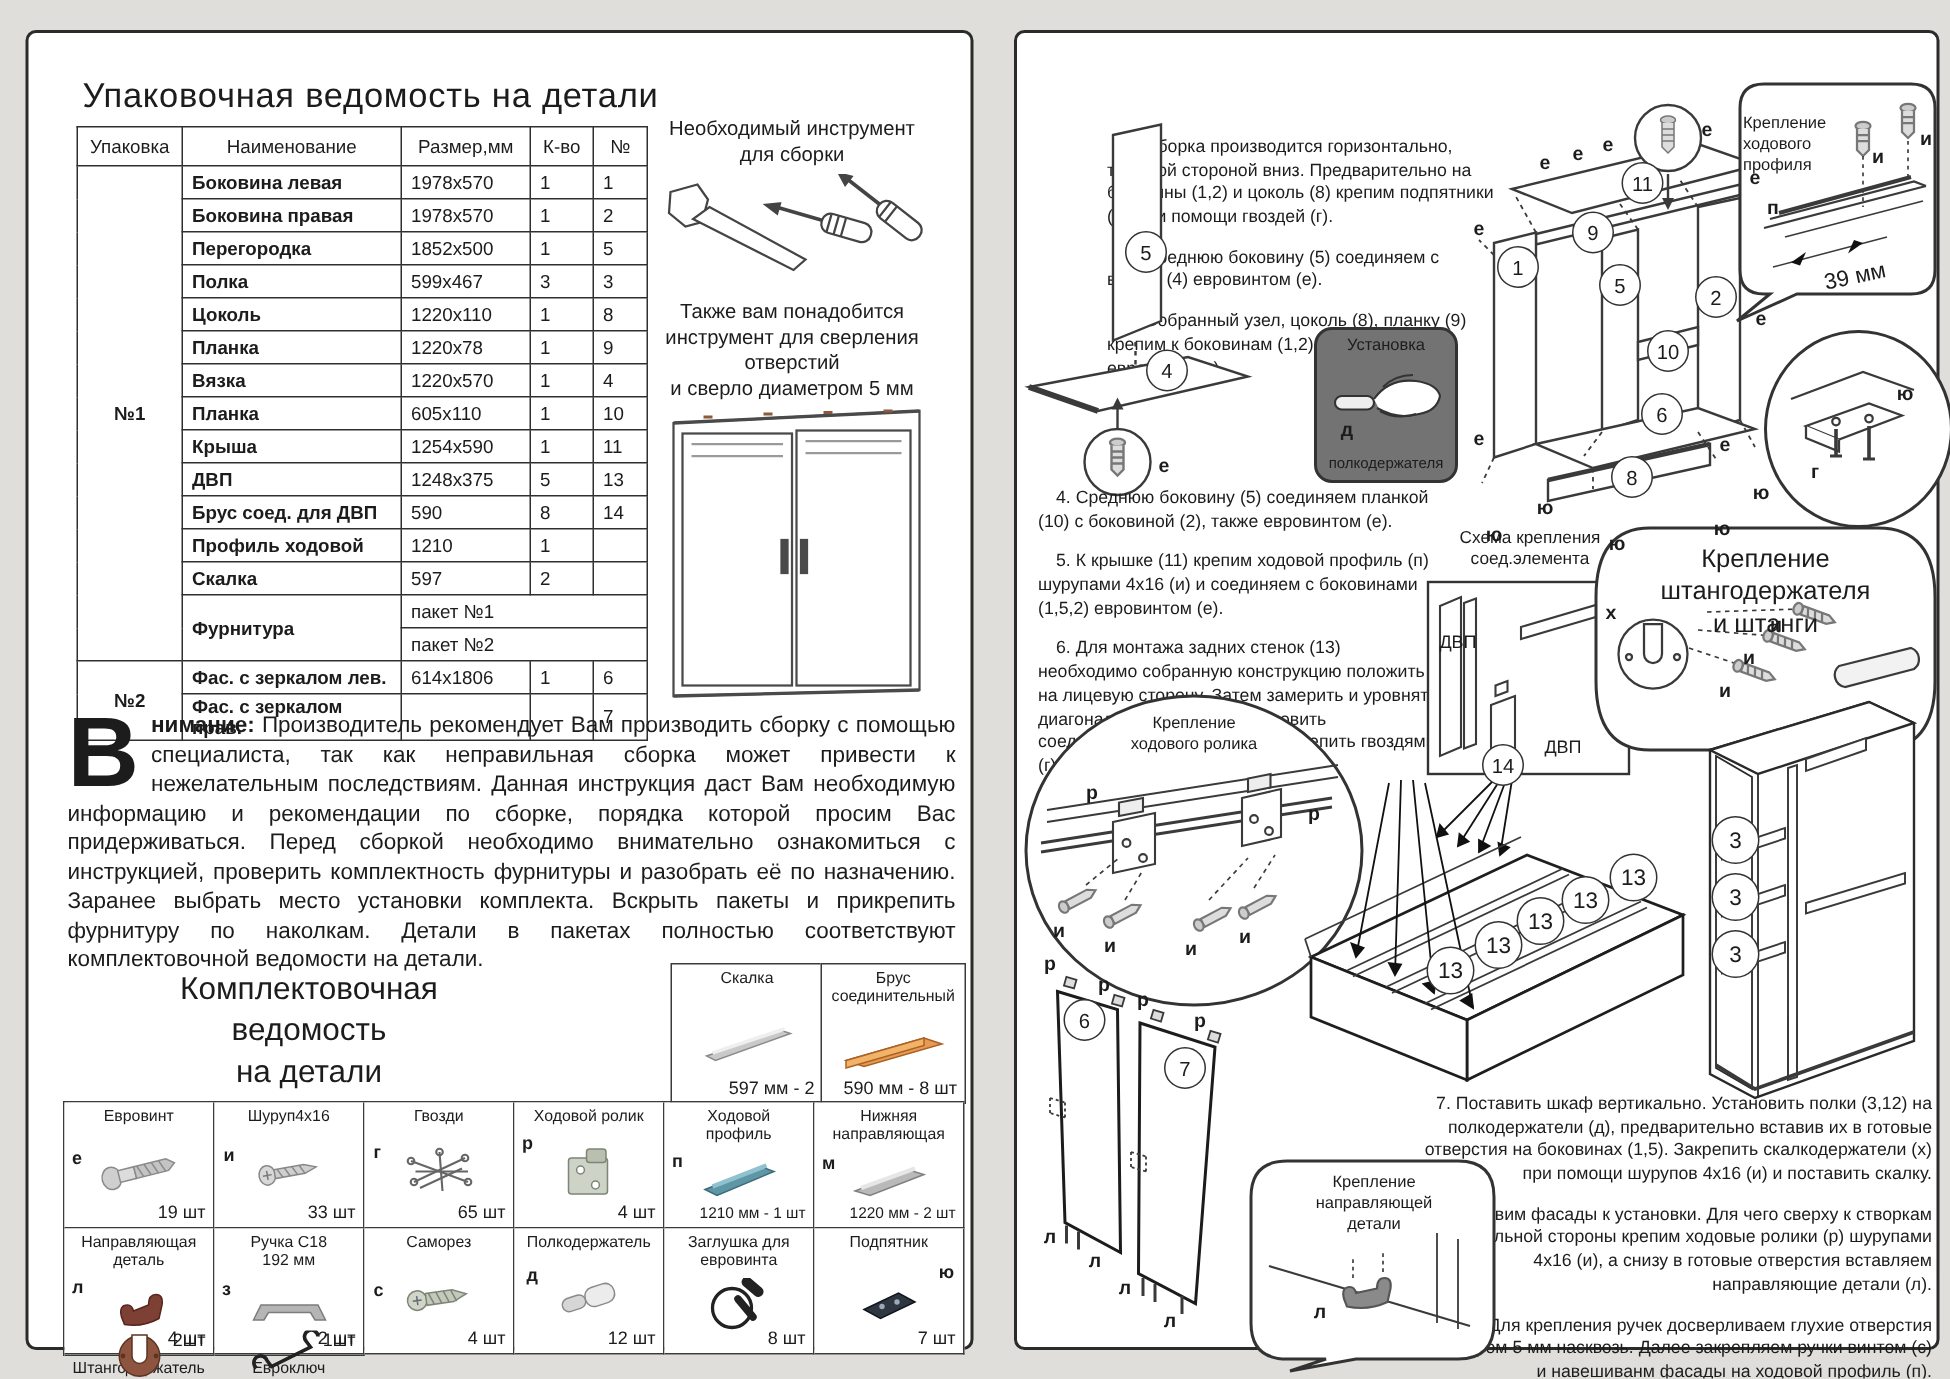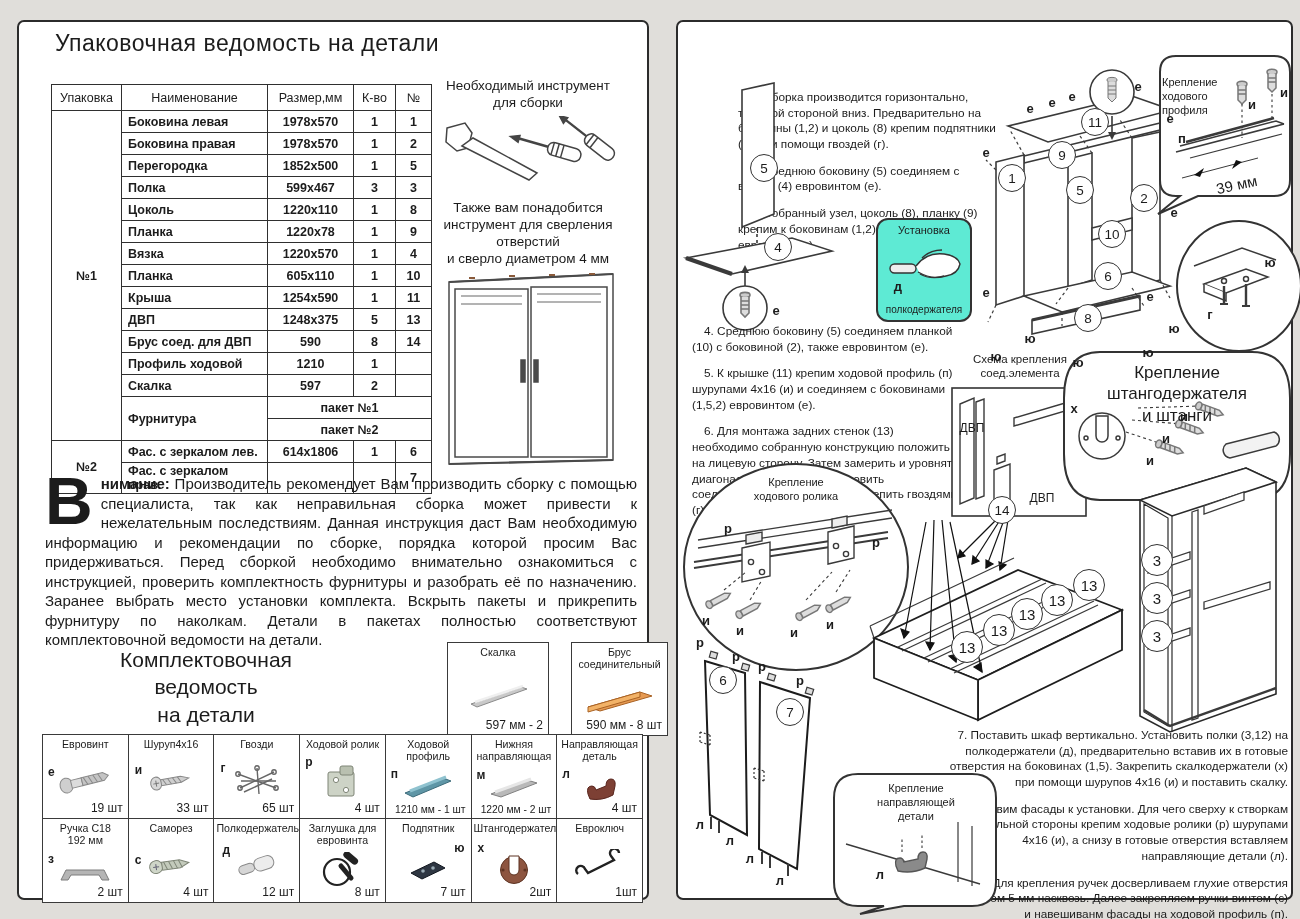--- a/index.html
+++ b/index.html
@@ -9,53 +9,53 @@
   #page-right{left:676px;top:20px;width:613px;height:876px;}
   .abs{position:absolute;}
   .pre{white-space:pre-line;}
   .ctr{text-align:center;}
   .pagetitle{font-size:23px;letter-spacing:.5px;}
   
   table.pack{border-collapse:collapse;}
   table.pack td,table.pack th{border:1.4px solid #2f2f2f;font-size:12.5px;padding:1px 6px;height:19px;vertical-align:middle;}
   table.pack th{font-weight:normal;text-align:center;height:23px;}
   td.bname{font-weight:bold;text-align:left;}
-  td.bctr{font-weight:bold;text-align:center;}
+  td.bctr{font-weight:normal;}
   td.pkg{font-weight:bold;text-align:center;font-size:13px;}
   
   .attn{font-size:15px;line-height:1.3;text-align:justify;}
   .attn .dropcap{float:left;font-size:66px;line-height:.78;font-weight:bold;margin:2px 8px 0 0;}
   
   .kittitle{font-size:21px;line-height:1.3;}
   .kitcell{position:absolute;border:1.4px solid #3a3a3a;background:#fff;}
   .kname{position:absolute;left:2px;right:2px;top:3px;text-align:center;font-size:10.6px;line-height:1.15;}
   .kletter{position:absolute;font-weight:bold;font-size:12px;}
   .kqty{position:absolute;right:5px;bottom:3px;font-size:12px;}
   .cellicon{position:absolute;left:50%;top:56%;transform:translate(-50%,-50%);}
-  .grid2{position:absolute;display:grid;grid-template-columns:repeat(7,1fr);grid-template-rows:84px 84px;border-left:1.4px solid #3a3a3a;border-top:1.4px solid #3a3a3a;}
+  .grid2{position:absolute;display:grid;grid-template-columns:repeat(6,1fr);grid-template-rows:84px 84px;border-left:1.4px solid #3a3a3a;border-top:1.4px solid #3a3a3a;}
   .gcell{position:relative;border-right:1.4px solid #3a3a3a;border-bottom:1.4px solid #3a3a3a;background:#fff;}
   
   .steps p{margin:0 0 11px 0;font-size:11.8px;line-height:1.33;text-indent:12px;}
   .steps.right p{text-indent:0;}
   .lbl{position:absolute;font-weight:bold;font-size:13px;transform:translate(-50%,-50%);z-index:5;}
   .lbl.sm{font-size:12px;}
   .circ{position:absolute;width:26px;height:26px;border:1.7px solid #333;border-radius:50%;background:#fff;display:flex;align-items:center;justify-content:center;font-size:13.5px;transform:translate(-50%,-50%);z-index:5;}
   .circ.big{width:30px;height:30px;font-size:15px;}
   .callout-title{position:absolute;font-size:11px;line-height:1.25;text-align:center;z-index:4;}
   .circle-callout{position:absolute;border:2px solid #333;border-radius:50%;background:#fff;}
-  .box-callout{position:absolute;border:2px solid #333;border-radius:12px;background:#5eead4;}
+  .box-callout{position:absolute;border:2px solid #333;border-radius:12px;background:#737373;}
   svg{display:block;}
   .lineart{position:absolute;}
 </style>
 </head>
 <body>
 
 <div class="page" id="page-left">
 
-  <div class="abs pagetitle ctr" style="left:26px;top:8px;width:404px;">Упаковочная ведомость на детали</div>
+  <div class="abs pagetitle ctr" style="left:26px;top:28px;width:404px;">Упаковочная ведомость на детали</div>
 
   <table class="pack abs" style="left:32px;top:62px;">
     <colgroup>
         <col style="width:70px">
         <col style="width:146px">
         <col style="width:86px">
         <col style="width:42px">
         <col style="width:36px">
       </colgroup>
     <tbody>
@@ -184,21 +184,21 @@
         <rect x="152" y="24" width="34" height="13" rx="6"></rect>
         <path d="M152 30 h-26" stroke-width="2.4"></path>
         <path d="M126 27 l-8 3.5 l8 3.5 z" fill="#444"></path>
         <path d="M157 24 v13 M162 24 v13"></path>
       </g>
     </g>
   </svg>
   <div class="abs ctr pre" style="left:404px;top:178px;width:210px;font-size:13.5px;line-height:1.25;">Также вам понадобится
 инструмент для сверления
 отверстий
-и сверло диаметром 4 мм</div>
+и сверло диаметром 5 мм</div>
   <svg class="lineart" style="left:420px;top:242px;" width="186" height="208" viewBox="0 0 186 208">
     <g fill="none" stroke="#4a4a4a" stroke-width="1.5">
       <path d="M10 18 L174 10 L174 196 L10 200 z"></path>
       <path d="M10 18 L174 10" stroke-width="2.2"></path>
       <rect x="16" y="25" width="73" height="168"></rect>
       <rect x="92" y="23" width="76" height="170"></rect>
       <path d="M22 32 h61 M22 40 h61" stroke="#9a9a9a"></path>
       <path d="M98 30 h64 M98 38 h64" stroke="#9a9a9a"></path>
       <rect x="82" y="96" width="4" height="22" fill="#4a4a4a"></rect>
       <rect x="95" y="96" width="4" height="22" fill="#4a4a4a"></rect>
@@ -218,21 +218,21 @@
   <div class="kitcell" style="left:428px;top:620px;width:100px;height:92px;">
     <div class="kname pre">Скалка</div>
     <span class="cellicon">
         <svg width="70" height="30" viewBox="0 0 70 30">
           <path d="M8 24 L58 7 L64 9 L14 27 z" fill="#c9c9c9" stroke="#8a8a8a"></path>
           <path d="M12 22 L60 6" stroke="#efefef" stroke-width="2.5" fill="none"></path>
         </svg>
       </span>
     <div class="kqty">597 мм - 2</div>
   </div>
-  <div class="kitcell" style="left:528px;top:620px;width:95px;height:92px;margin-left:24px;">
+  <div class="kitcell" style="left:528px;top:620px;width:95px;height:92px;">
     <div class="kname pre">Брус
 соединительный</div>
     <span class="cellicon" style="top:62%;">
         <svg width="76" height="26" viewBox="0 0 76 26">
           <path d="M6 20 L58 5 L70 9 L18 24 z" fill="#e69a52" stroke="#a96224"></path>
           <path d="M6 20 L58 5 L58 10 L6 25 z" fill="#f2b267" stroke="#a96224"></path>
         </svg>
       </span>
     <div class="kqty">590 мм - 8 шт</div>
   </div>

